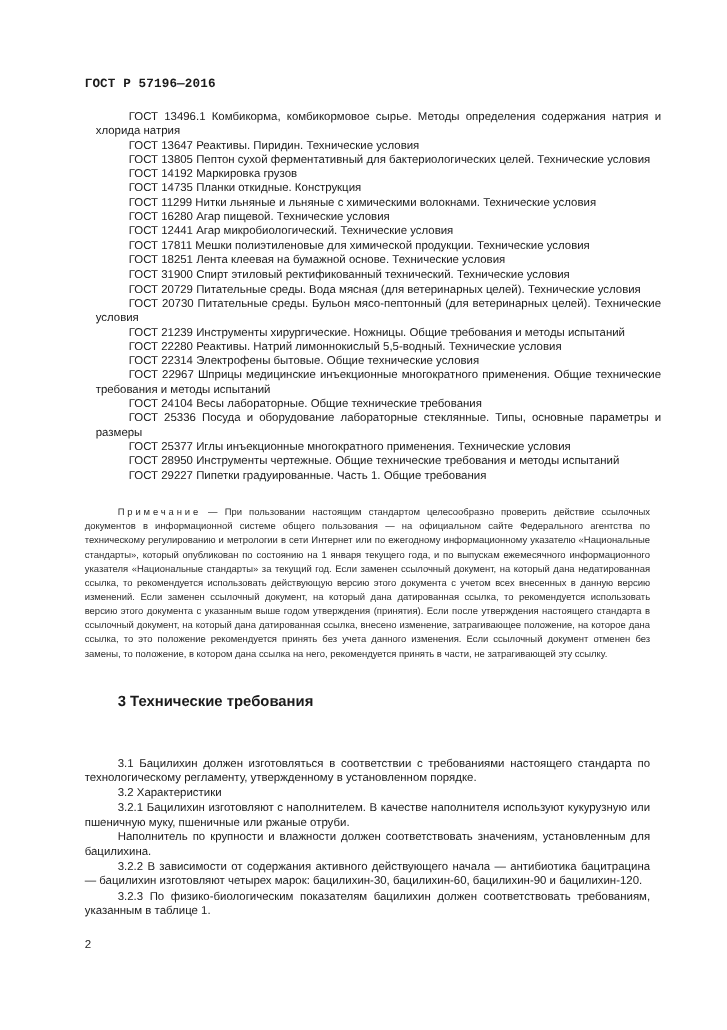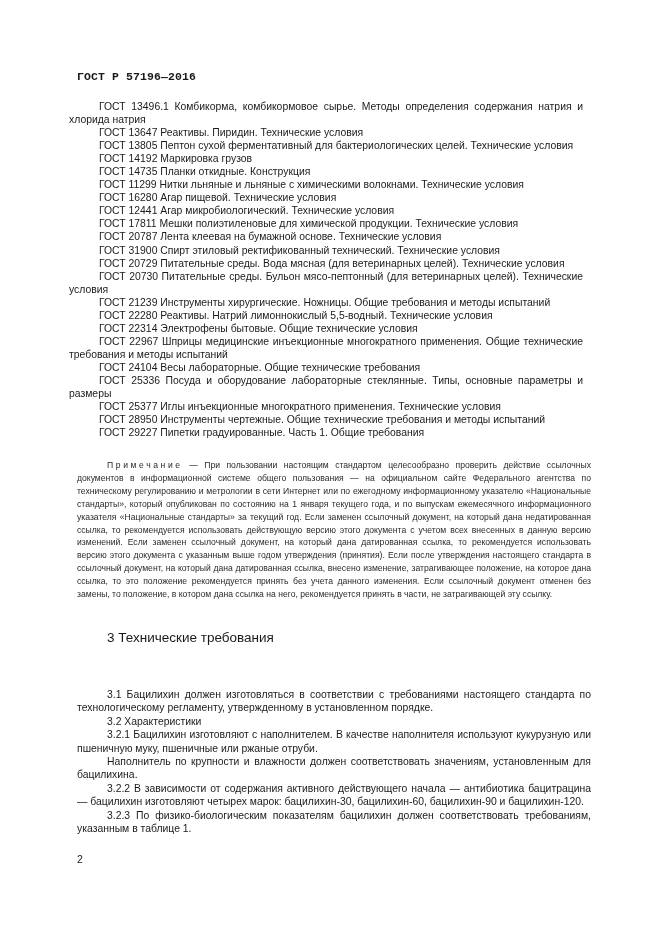--- a/index.html
+++ b/index.html
@@ -5,34 +5,34 @@
   html, body { margin: 0; padding: 0; background: #ffffff; }
   body {
     width: 661px; height: 936px; position: relative; overflow: hidden;
     font-family: "Liberation Sans", sans-serif; color: #1a1a1a;
   }
   .header {
     position: absolute; left: 77px; top: 70px;
     font-size: 11.5px; font-weight: bold; letter-spacing: 0.1px; font-family: Liberation Mono, monospace;
   }
   .refs {
-    position: absolute; left: 69px; top: 100px; width: 514px;
+    position: absolute; left: 87px; top: 100px; width: 514px;
     font-size: 10.4px; line-height: 13.05px;
   }
   .refs p { margin: 0; text-indent: 30px; text-align: justify; }
   .note {
     position: absolute; left: 77px; top: 459px; width: 514px;
     font-size: 8.6px; line-height: 12.9px; color: #2a2a2a;
     text-align: justify;
   }
   .note p { margin: 0; text-indent: 30px; }
   .note .spaced { letter-spacing: 2.6px; }
   .section-title {
     position: absolute; left: 107px; top: 630px;
-    font-size: 13.5px; font-weight: normal;
+    font-size: 13.5px; font-weight: bold;
   }
   .body {
     position: absolute; left: 77px; top: 660px; width: 514px;
     font-size: 10.4px; line-height: 13.4px; text-align: justify; margin-top: 28px;
   }
   .body p { margin: 0; text-indent: 30px; }
   .page-number {
     position: absolute; left: 77px; top: 853px; font-size: 10.5px;
   }
 </style>
@@ -45,21 +45,21 @@
   <div class="refs">
     <p>ГОСТ 13496.1 Комбикорма, комбикормовое сырье. Методы определения содержания натрия и хлорида натрия</p>
     <p>ГОСТ 13647 Реактивы. Пиридин. Технические условия</p>
     <p>ГОСТ 13805 Пептон сухой ферментативный для бактериологических целей. Технические условия</p>
     <p>ГОСТ 14192 Маркировка грузов</p>
     <p>ГОСТ 14735 Планки откидные. Конструкция</p>
     <p>ГОСТ 11299 Нитки льняные и льняные с химическими волокнами. Технические условия</p>
     <p>ГОСТ 16280 Агар пищевой. Технические условия</p>
     <p>ГОСТ 12441 Агар микробиологический. Технические условия</p>
     <p>ГОСТ 17811 Мешки полиэтиленовые для химической продукции. Технические условия</p>
-    <p>ГОСТ 20787 Лента клеевая на бумажной основе. Технические условия</p>
+    <p>ГОСТ 18251 Лента клеевая на бумажной основе. Технические условия</p>
     <p>ГОСТ 31900 Спирт этиловый ректификованный технический. Технические условия</p>
     <p>ГОСТ 20729 Питательные среды. Вода мясная (для ветеринарных целей). Технические условия</p>
     <p>ГОСТ 20730 Питательные среды. Бульон мясо-пептонный (для ветеринарных целей). Технические условия</p>
     <p>ГОСТ 21239 Инструменты хирургические. Ножницы. Общие требования и методы испытаний</p>
     <p>ГОСТ 22280 Реактивы. Натрий лимоннокислый 5,5-водный. Технические условия</p>
     <p>ГОСТ 22314 Электрофены бытовые. Общие технические условия</p>
     <p>ГОСТ 22967 Шприцы медицинские инъекционные многократного применения. Общие технические требования и методы испытаний</p>
     <p>ГОСТ 24104 Весы лабораторные. Общие технические требования</p>
     <p>ГОСТ 25336 Посуда и оборудование лабораторные стеклянные. Типы, основные параметры и размеры</p>
     <p>ГОСТ 25377 Иглы инъекционные многократного применения. Технические условия</p>

